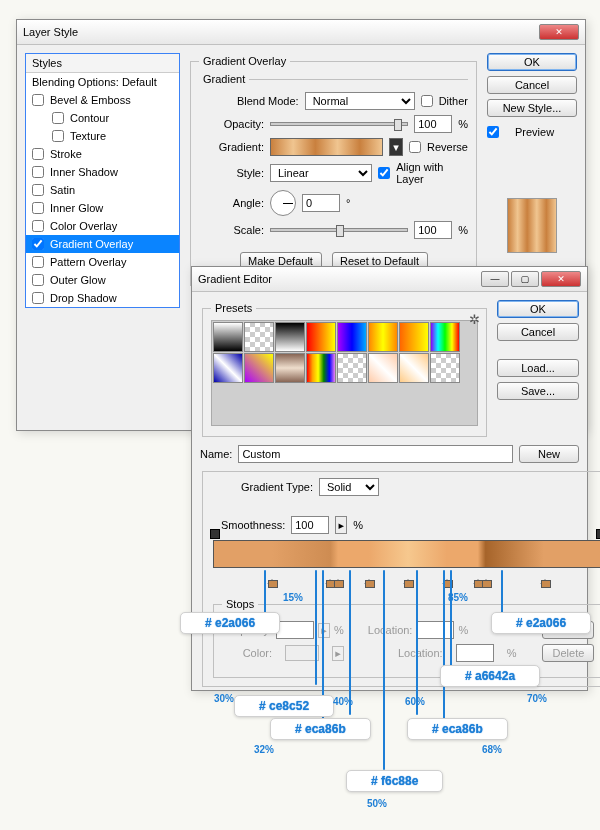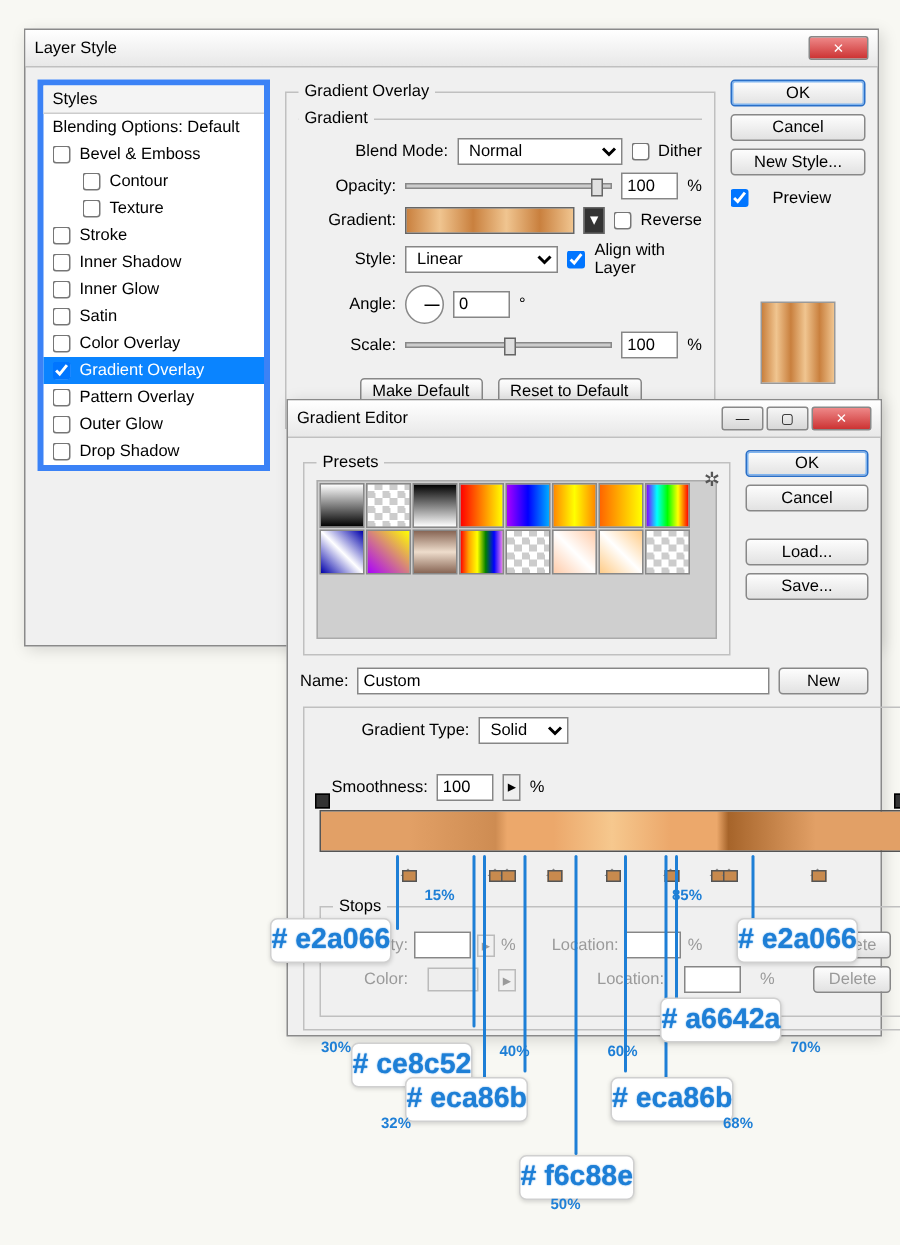--- a/index.html
+++ b/index.html
@@ -3,21 +3,21 @@
 <meta charset="utf-8">
 <style>
 *{box-sizing:border-box;font-family:"Segoe UI",Tahoma,sans-serif;font-size:11px;margin:0;padding:0}
 body{background:#f8f8f3;width:600px;height:830px;position:relative;overflow:hidden}
 .window{position:absolute;background:#f0f0f0;border:1px solid #8a8a8a;box-shadow:2px 2px 10px rgba(0,0,0,.15)}
 .titlebar{background:linear-gradient(#fff,#e8e8e8);border-bottom:1px solid #c0c0c0;padding:4px 6px;display:flex;justify-content:space-between;align-items:center}
 .wincontrols{display:flex;gap:2px}
 .winbtn{width:28px;height:16px;border:1px solid #888;border-radius:2px;background:linear-gradient(#f6f6f6,#d8d8d8);display:flex;align-items:center;justify-content:center;font-size:9px}
 .winbtn.close{background:linear-gradient(#e88,#c33);color:#fff;width:40px}
 .body{padding:8px;display:flex;gap:8px}
-.styles-panel{width:155px;border:4px solid #3b82f6;background:#fff}
+.styles-panel{width:155px;border:1px solid #3b82f6;background:#fff}
 .styles-head{background:#f4f4f4;border-bottom:1px solid #ccc;padding:3px 6px}
 .style-row{padding:3px 6px;display:flex;align-items:center;gap:6px}
 .style-row.indent{padding-left:26px}
 .style-row.sel{background:#0a84ff;color:#fff}
 .fieldset{border:1px solid #c0c0c0;margin:2px;padding:6px 8px 10px;position:relative}
 .fieldset>legend{padding:0 4px;background:#f0f0f0}
 .row{display:flex;align-items:center;gap:6px;margin:5px 0;justify-content:flex-end}
 .lbl{text-align:right;min-width:65px}
 select,input[type=text]{border:1px solid #868686;background:#fff;padding:1px 3px;height:18px;font-size:11px}
 .num{width:38px;text-align:left}
@@ -33,21 +33,21 @@
 .angle::after{content:"";position:absolute;width:10px;height:1px;background:#000;top:50%;left:50%}
 .presets{min-height:106px;border:1px solid #aaa;background:#cfcfcf;display:flex;flex-wrap:wrap;align-content:flex-start;padding:1px;gap:1px}
 .preset{width:30px;height:30px;border:1px solid #888}
 .ge-gradbar{height:28px;border:1px solid #555;margin:6px 2px;background:linear-gradient(90deg,#e2a066 0%,#e2a066 15%,#ce8c52 30%,#eca86b 32%,#eca86b 40%,#f6c88e 50%,#eca86b 60%,#eca86b 68%,#a6642a 70%,#e2a066 85%,#e2a066 100%)}
 .stopbar{position:relative;height:14px;margin:0 2px}
 .gstop{position:absolute;width:10px;height:12px;top:0;transform:translateX(-50%)}
 .gstop::before{content:"";position:absolute;top:0;left:0;border:5px solid transparent;border-bottom-color:#888}
 .gstop::after{content:"";position:absolute;top:6px;left:1px;width:8px;height:6px;background:#c88a4e;border:1px solid #555}
 .disabled{color:#9a9a9a}
 
-.callout{position:absolute;background:#fff;border:1px solid #d0d0d0;border-radius:5px;padding:3px 0;font-family:Arial;font-weight:bold;font-size:19px;color:#1e7fd6;text-shadow:0 0 1px #1e7fd6;box-shadow:0 1px 3px rgba(0,0,0,.15);white-space:nowrap}
+.callout{position:absolute;background:#fff;border:1px solid #d0d0d0;border-radius:5px;padding:3px 24px;font-family:Arial;font-weight:bold;font-size:12px;color:#1e7fd6;text-shadow:0 0 1px #1e7fd6;box-shadow:0 1px 3px rgba(0,0,0,.15);white-space:nowrap}
 .pct{position:absolute;font-family:Arial;font-weight:bold;font-size:10px;color:#1e7fd6}
 .lead{position:absolute;background:#1e7fd6;width:2px;border-radius:1px}
 .cb{width:12px;height:12px}
 .gear{font-size:13px;color:#555}
 .opstop{position:absolute;top:-11px;width:10px;height:10px;background:#333;border:1px solid #000;transform:translateX(-50%)}
 </style>
 </head>
 <body>
 
 <div class="window" style="left:16px;top:19px;width:570px;height:412px">
@@ -80,25 +80,25 @@
           <div class="style-row">
             <input type="checkbox" class="cb" style="">
             <span>Stroke</span>
           </div>
           <div class="style-row">
             <input type="checkbox" class="cb" style="">
             <span>Inner Shadow</span>
           </div>
           <div class="style-row">
             <input type="checkbox" class="cb" style="">
+            <span>Satin</span>
+          </div>
+          <div class="style-row">
+            <input type="checkbox" class="cb" style="">
             <span>Inner Glow</span>
-          </div>
-          <div class="style-row">
-            <input type="checkbox" class="cb" style="">
-            <span>Satin</span>
           </div>
           <div class="style-row">
             <input type="checkbox" class="cb" style="">
             <span>Color Overlay</span>
           </div>
           <div class="style-row sel">
             <input type="checkbox" class="cb" checked="" style="">
             <span>Gradient Overlay</span>
           </div>
           <div class="style-row">

